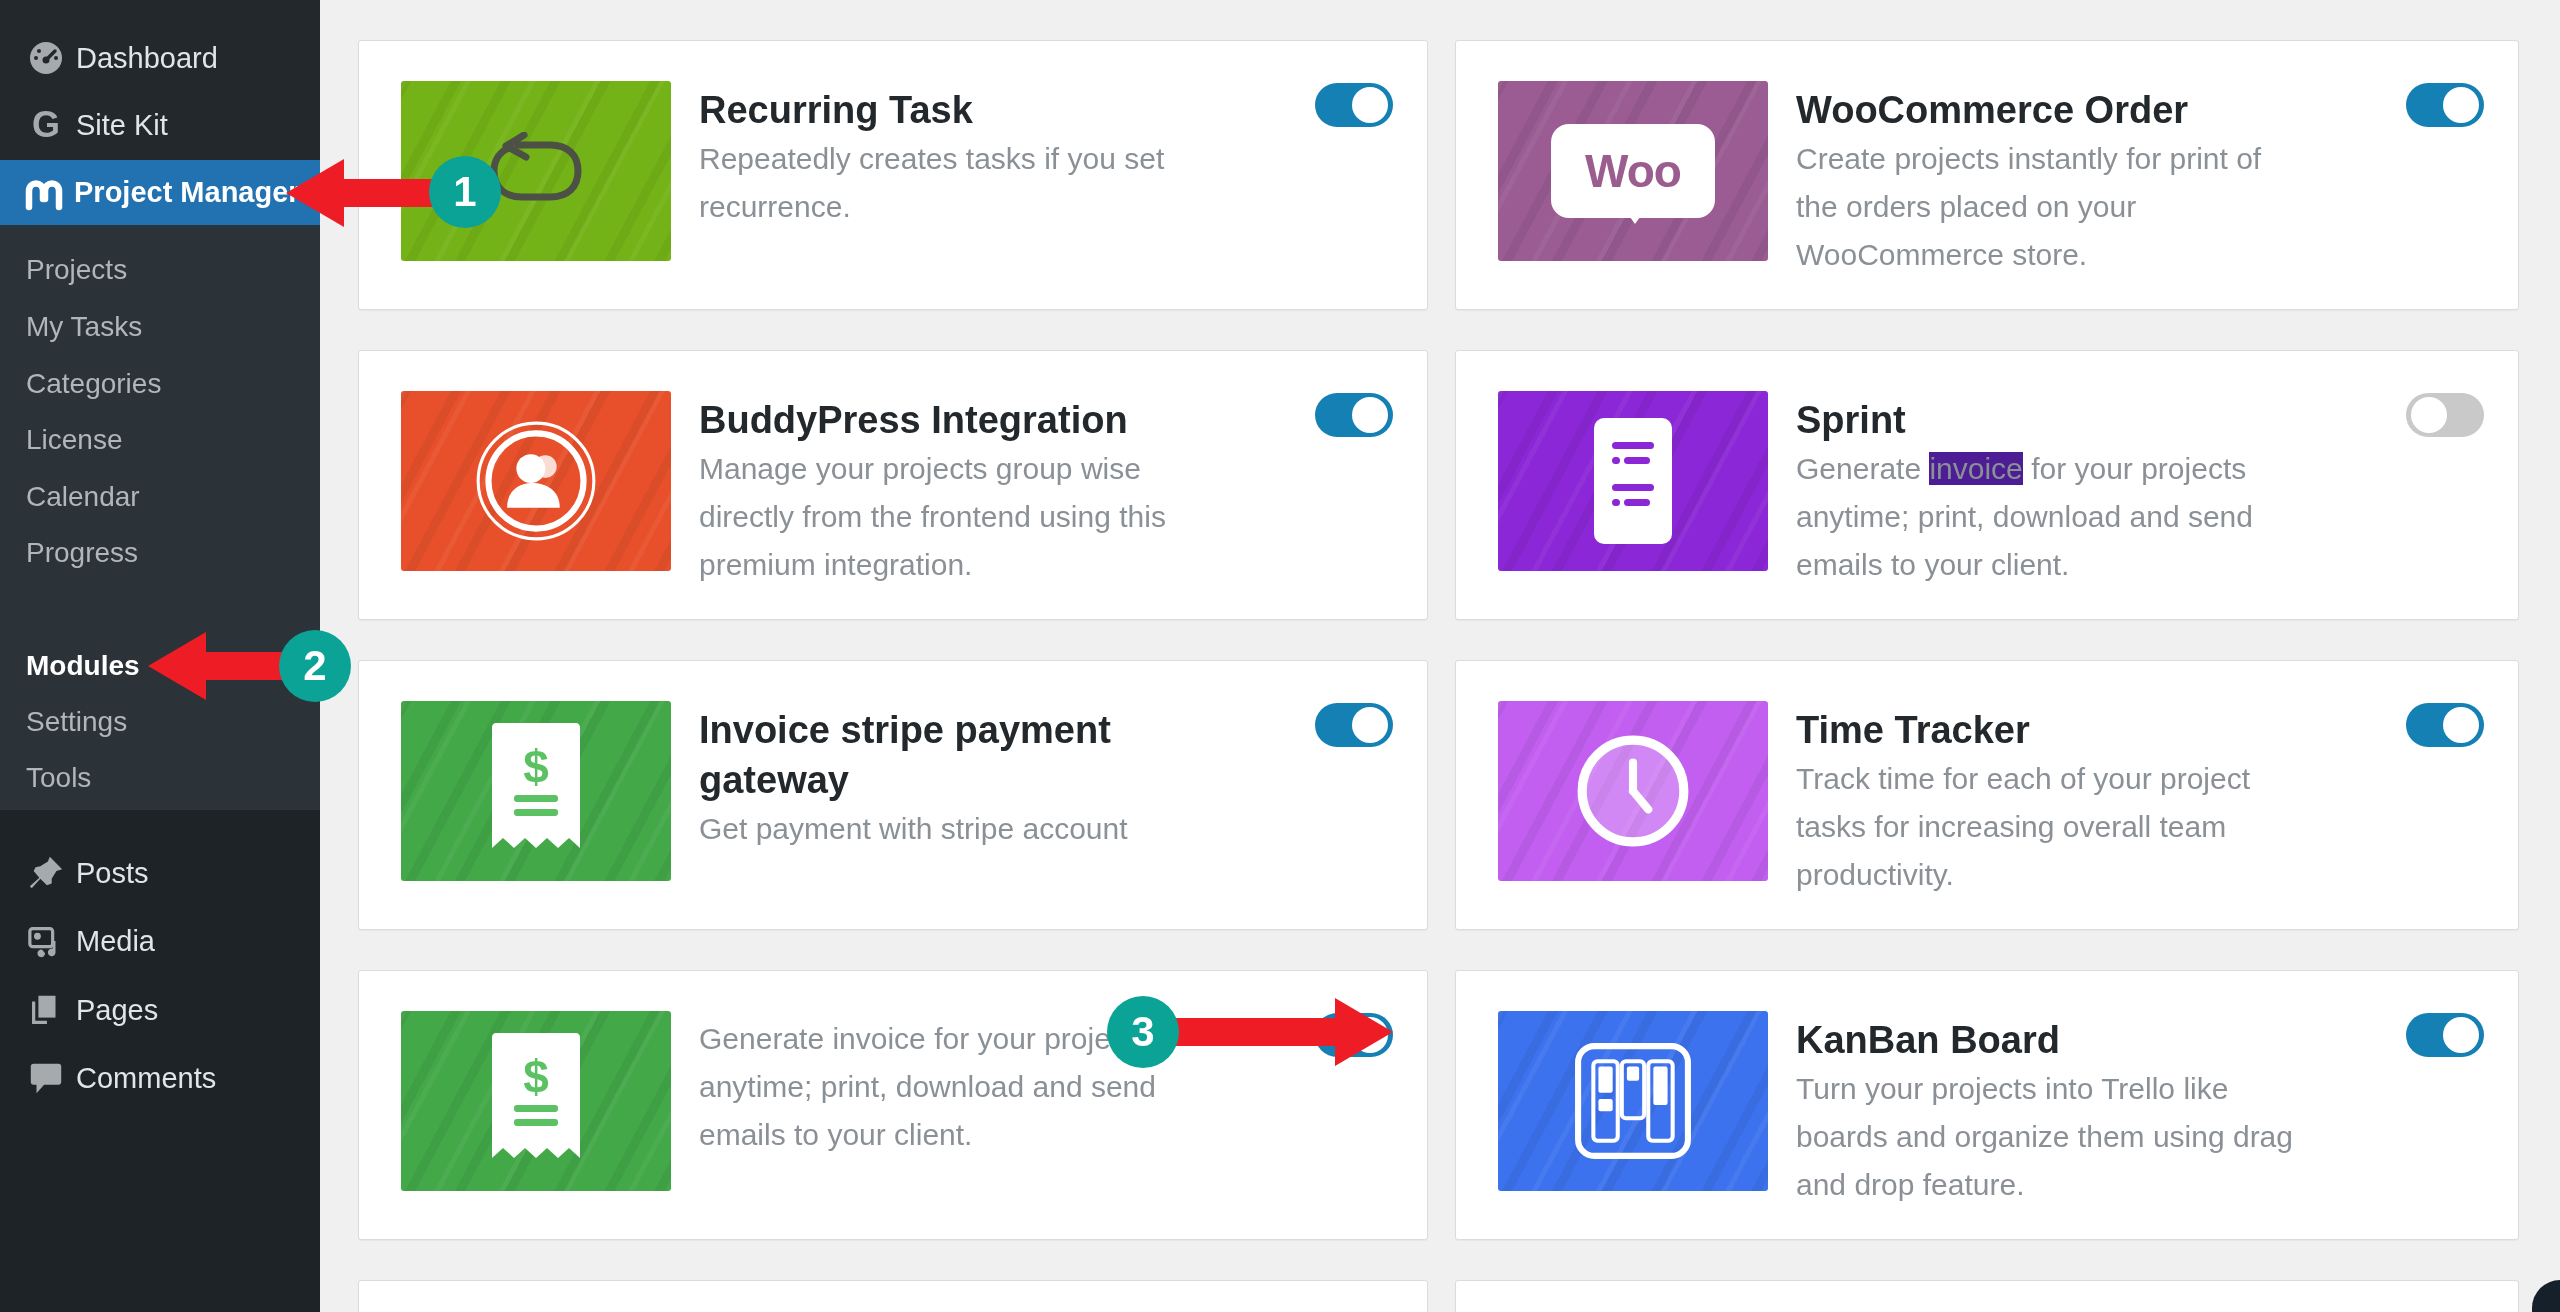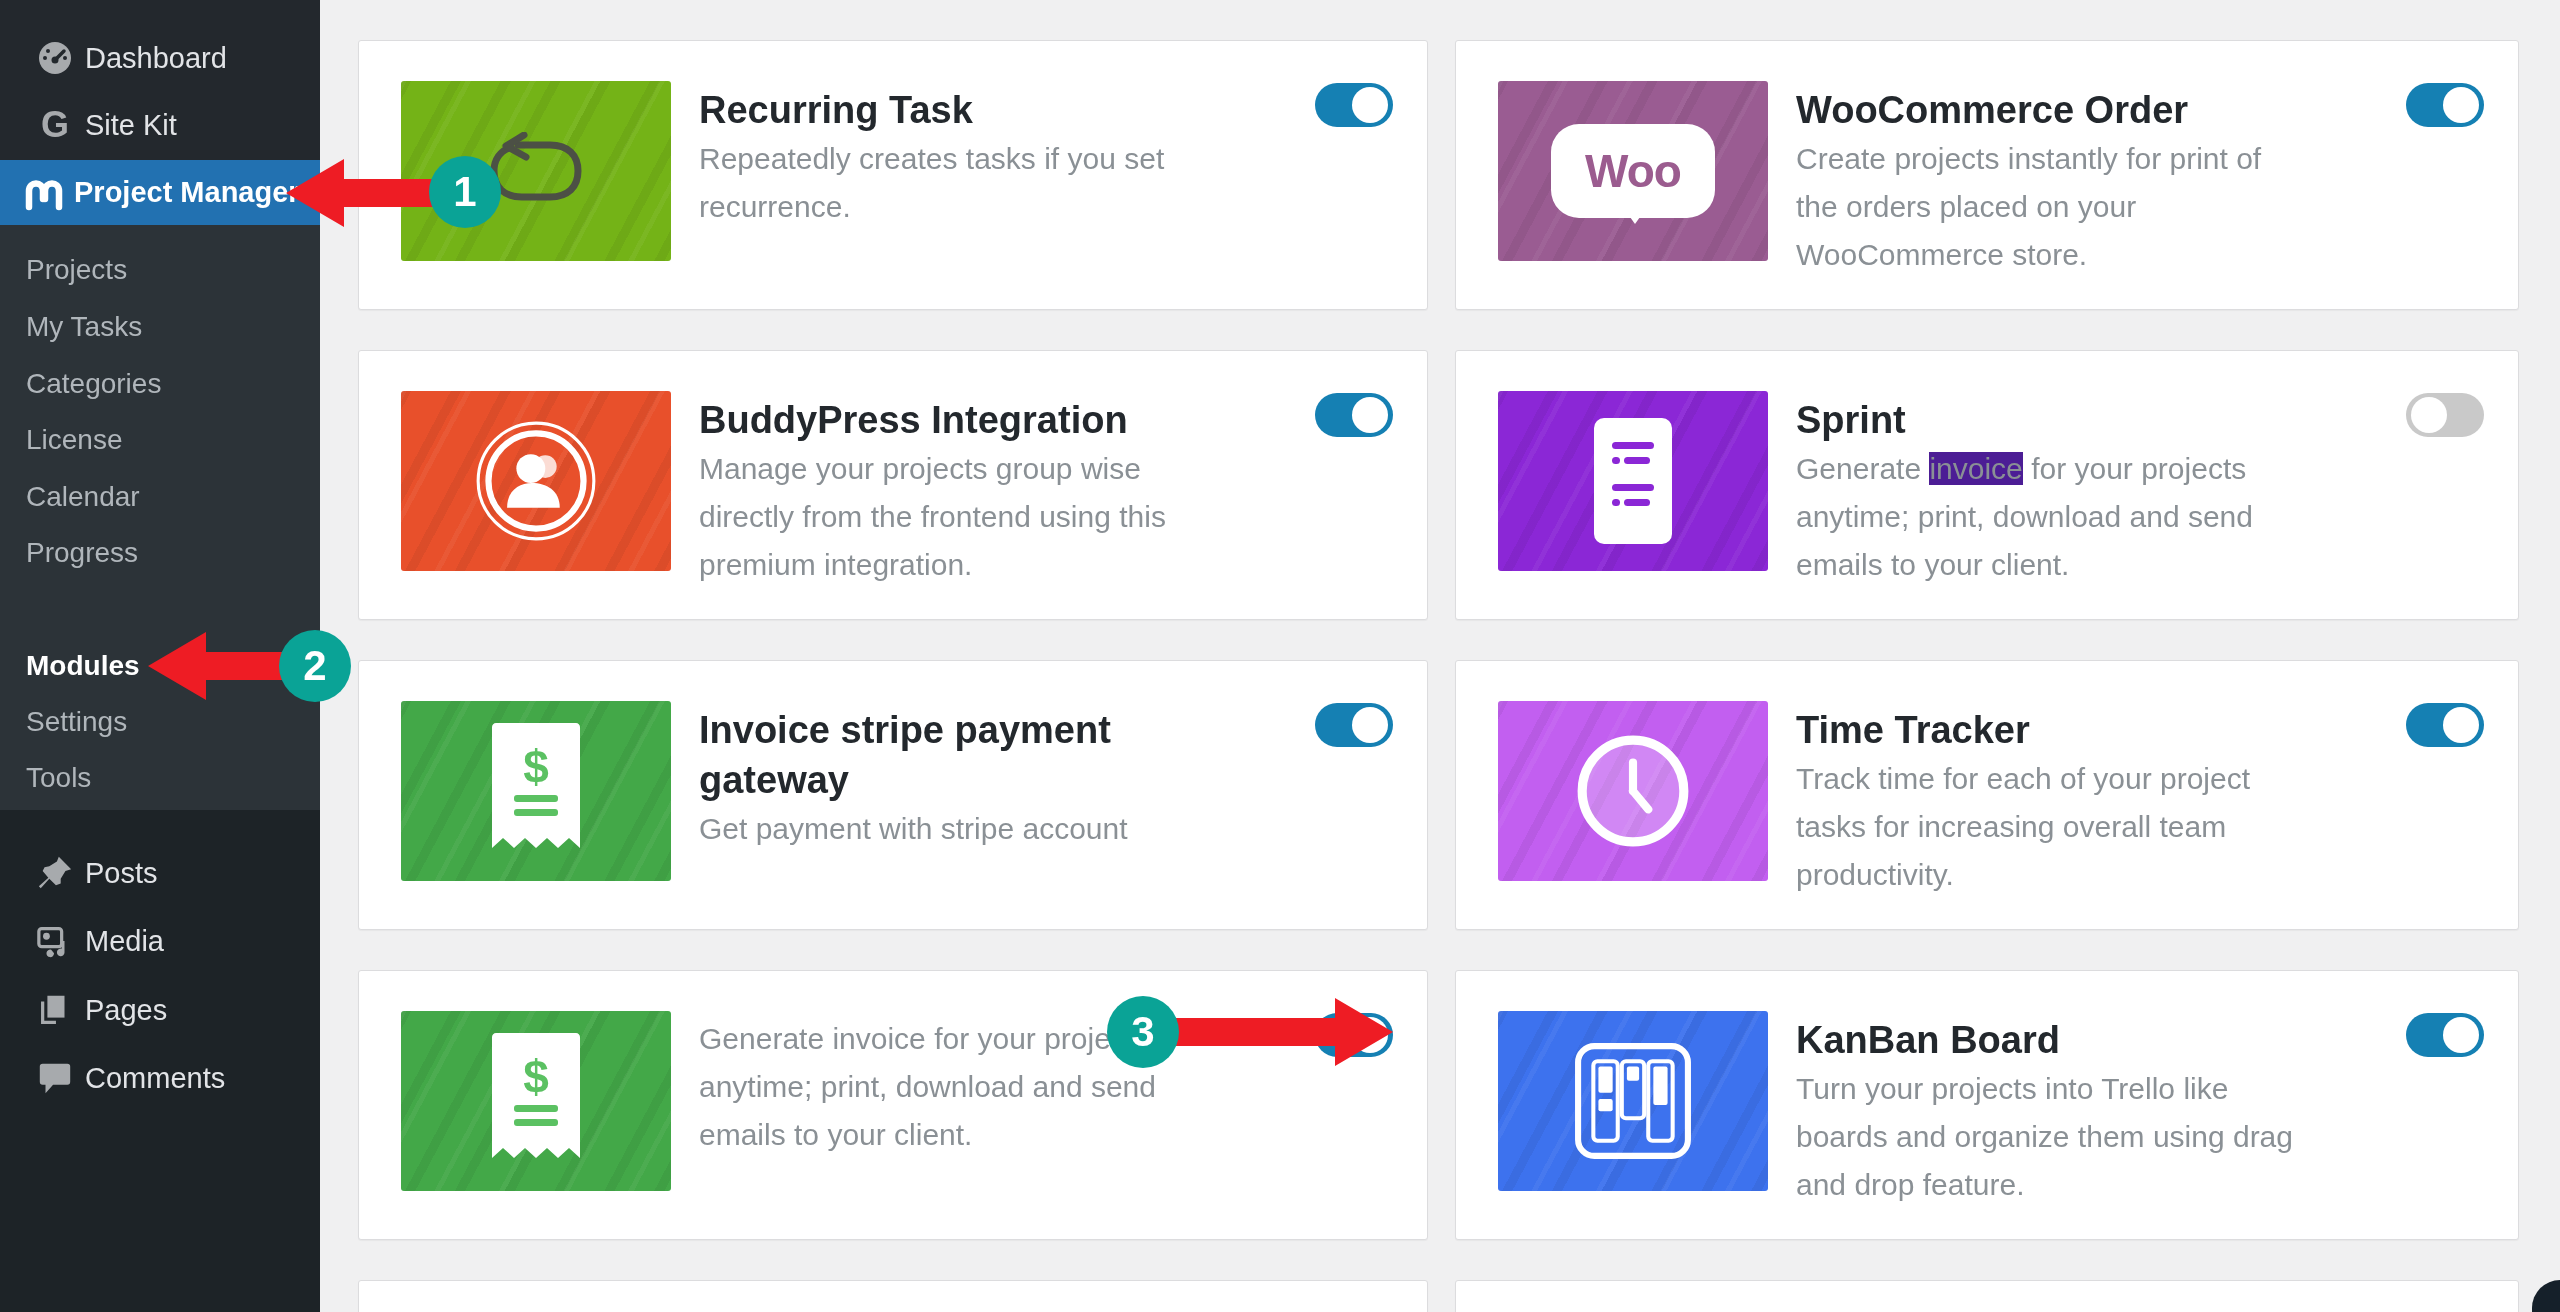--- a/index.html
+++ b/index.html
@@ -5,21 +5,21 @@
   html,body{margin:0;padding:0}
   body{
     width:2560px;height:1312px;position:relative;overflow:hidden;
     background:#f0f0f1;font-family:"Liberation Sans",sans-serif;
     -webkit-font-smoothing:antialiased;
   }
   
   .sidebar{position:absolute;left:0;top:0;width:320px;height:1312px;background:#23282d;z-index:5}
   .sb-sub-block{position:absolute;left:0;top:225px;width:320px;height:585px;background:#2c3338}
   .sb-lower{position:absolute;left:0;top:810px;width:320px;height:502px;background:#1d2327}
-  .sb-item{position:absolute;left:11px;width:320px;display:flex;align-items:center;cursor:pointer}
+  .sb-item{position:absolute;left:2px;width:320px;display:flex;align-items:center;cursor:pointer}
   .sb-item .sb-ico{position:absolute;left:22px;width:44px;height:44px;display:flex;align-items:center;justify-content:center}
   .sb-item .sb-label{position:absolute;left:74px;font-size:29px;color:#e2e4e7;white-space:nowrap}
   .sb-active{position:absolute;left:0;top:160px;width:320px;height:65px;background:#2271b1;display:flex;align-items:center;cursor:pointer;z-index:2}
   .sb-active .sb-ico{position:absolute;left:20px;width:48px;height:44px;display:flex;align-items:center;justify-content:center}
   .sb-active .sb-label{position:absolute;left:74px;font-size:29px;color:#ffffff;font-weight:700;white-space:nowrap}
   .sb-sub{position:absolute;left:0;width:320px;height:56px;display:flex;align-items:center;cursor:pointer}
   .sb-sub .sb-label{position:absolute;left:26px;font-size:28px;color:#b0b6bb;white-space:nowrap}
   .sb-sub.active .sb-label{color:#ffffff;font-weight:bold}
   .g-letter{font-size:36px;font-weight:bold;color:#a7aaad;font-family:"Liberation Sans",sans-serif}
   
@@ -44,21 +44,21 @@
   .desc{font-size:30px;color:#8a9095;line-height:48px;max-width:540px}
   .c-r .desc{max-width:500px}
   .hl{background:#4c1d95}
   .toggle{position:absolute;right:34px;top:42px;width:78px;height:44px;border-radius:22px;cursor:pointer}
   .toggle.on{background:#1580b3}
   .toggle.off{background:#c9c9c9}
   .knob{position:absolute;top:4px;width:36px;height:36px;border-radius:50%;background:#ffffff}
   .toggle.on .knob{right:5px}
   .toggle.off .knob{left:5px}
   
-  .woo-bubble{position:relative;z-index:1;width:164px;height:94px;background:#ffffff;border-radius:28px;display:flex;align-items:center;justify-content:center}
+  .woo-bubble{position:relative;z-index:1;width:164px;height:94px;background:#ffffff;border-radius:18px;display:flex;align-items:center;justify-content:center}
   .woo-bubble::after{content:"";position:absolute;left:74px;bottom:-20px;border:14px solid transparent;border-top-color:#ffffff;border-left-width:10px;border-right-width:10px}
   .woo-text{font-size:46px;font-weight:bold;color:#9b5c8f;letter-spacing:-1px}
   
   .overlay{position:absolute;inset:0;z-index:50;pointer-events:none}
   .arrow{position:absolute}
   .step-circle{position:absolute;width:72px;height:72px;border-radius:50%;background:#0aa396;color:#fff;
     display:flex;align-items:center;justify-content:center;font-size:42px;font-weight:bold}
   
   .corner-chip{position:absolute;right:0;bottom:0;width:28px;height:32px;background:#15202a;border-top-left-radius:30px;z-index:60}
   svg{display:block}

